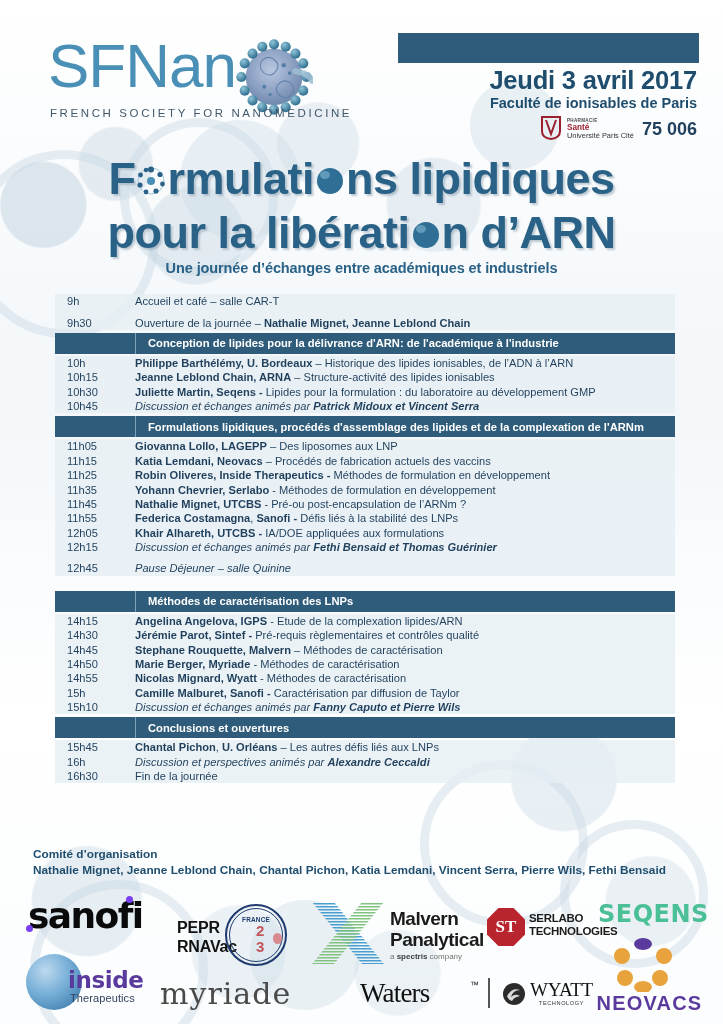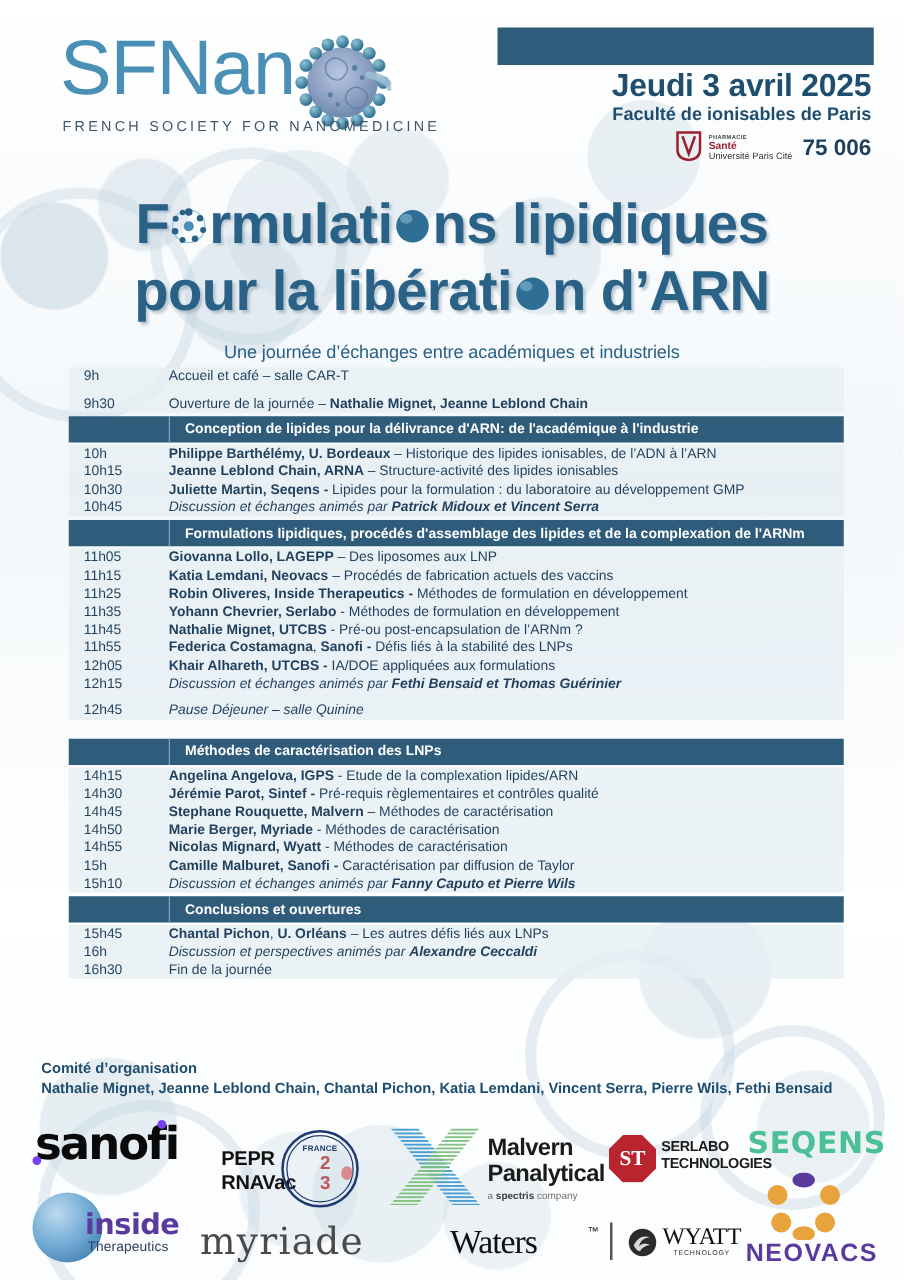--- a/index.html
+++ b/index.html
@@ -44,21 +44,21 @@
   .wm-blob {
     position: absolute;
     border-radius: 50%;
     background: rgba(203,219,229,0.38);
     pointer-events: none;
   }
 
   
   #header {
     position: absolute;
-    top: 0; left: 0;
+    top: 11px; left: 0;
     width: 723px;
     height: 140px;
     z-index: 5;
   }
   #sfnano-logo {
     position: absolute;
     left: 40px; top: 22px;
     width: 300px; height: 96px;
   }
   #sfnano-wordmark {
@@ -152,23 +152,23 @@
     letter-spacing: -0.5px;
     text-shadow: 2px 2px 2px rgba(140,160,175,0.55);
   }
   .title-o {
     display: inline-block;
     width: 32px; height: 32px;
     vertical-align: -3px;
     position: relative;
   }
   #subtitle {
-    margin-top: 14px;
+    margin-top: 0;
     font-size: 14.5px;
-    font-weight: normal;
+    font-weight: bold;
     color: #2a6186;
     letter-spacing: -0.1px;
   }
 
   
   #schedule {
     position: absolute;
     left: 55px; top: 294px;
     width: 620px;
     z-index: 6;
@@ -410,21 +410,21 @@
       </g>
       <path d="M62 34 q14 2 17 10" stroke="#9fc0d4" stroke-width="6" fill="none" stroke-linecap="round" opacity="0.85"></path>
     </svg>
 
     <div id="sfnano-tagline">FRENCH SOCIETY FOR NANOMEDICINE</div>
   </div>
 
   <div id="date-bar"></div>
 
   <div id="date-block">
-    <div id="date-main">Jeudi 3 avril 2025</div>
+    <div id="date-main">Jeudi 3 avril 2017</div>
     <div id="date-venue">Faculté de ionisables de Paris</div>
     <div id="upc-logo">
       <svg id="upc-mark" viewBox="0 0 22 26">
         <path d="M2 3 L2 17 Q2 24 11 25 Q20 24 20 17 L20 3 Z" fill="none" stroke="#9c1f2e" stroke-width="2"></path>
         <path d="M6 6 L11 20 L16 6" fill="none" stroke="#9c1f2e" stroke-width="2"></path>
       </svg>
       <div id="upc-text">
         <div class="upc-l1">PHARMACIE</div>
         <div class="upc-l2">Santé</div>
         <div class="upc-l3">Université Paris Cité</div>

